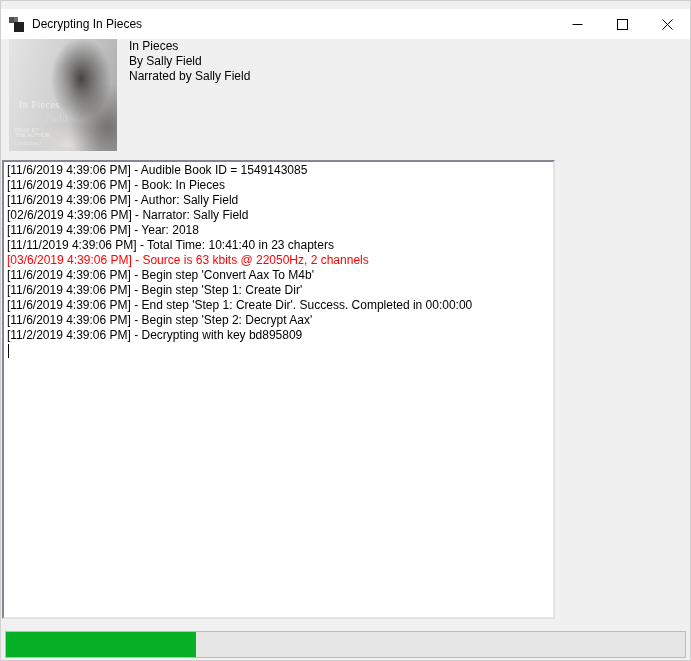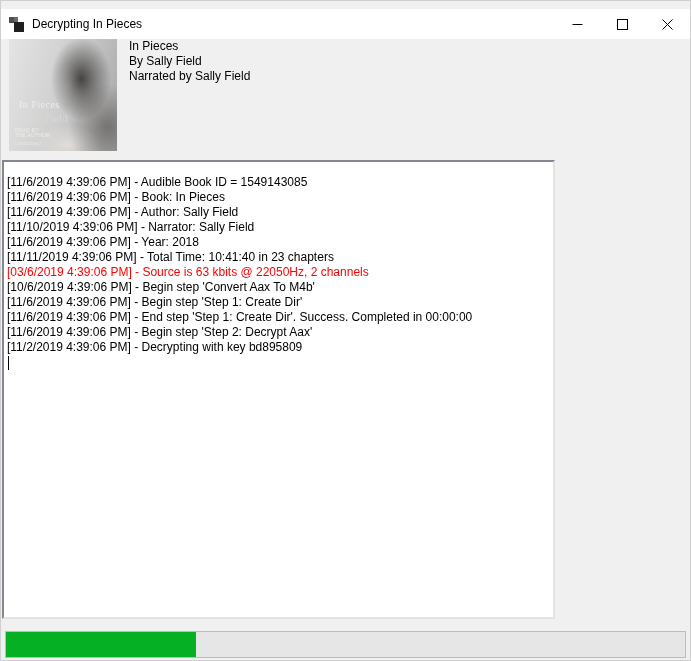--- a/index.html
+++ b/index.html
@@ -55,21 +55,21 @@
 
   .book-info { position: absolute; left: 128px; top: 38px; font-size: 12px; line-height: 15px; }
   .book-info div { height: 15px; }
 
   
   .log-box {
     position: absolute; left: 1px; top: 159px; width: 553px; height: 459px;
     background: #ffffff;
     border: 2px solid;
     border-color: #828790 #e3e3e3 #e3e3e3 #828790;
-    padding: 13px 3px;
+    padding: 1px 3px;
     font-size: 12px; line-height: 15px;
     overflow: hidden; cursor: text;
   }
   .log-line { height: 15px; white-space: pre; }
   .caret-line { height: 15px; position: relative; }
   .caret { position: absolute; left: 1px; top: 1px; width: 1px; height: 14px; background: #000; }
 
   
   .progress-track {
     position: absolute; left: 4px; top: 630px; width: 681px; height: 27px;
@@ -126,25 +126,25 @@
     <div>In Pieces</div>
     <div>By Sally Field</div>
     <div>Narrated by Sally Field</div>
   </div>
 
   <div class="log-box">
     <div id="log-lines">
         <div class="log-line">[11/6/2019 4:39:06 PM] - Audible Book ID = 1549143085</div>
         <div class="log-line">[11/6/2019 4:39:06 PM] - Book: In Pieces</div>
         <div class="log-line">[11/6/2019 4:39:06 PM] - Author: Sally Field</div>
-        <div class="log-line">[11/10/2019 4:39:06 PM] - Narrator: Sally Field</div>
+        <div class="log-line">[02/6/2019 4:39:06 PM] - Narrator: Sally Field</div>
         <div class="log-line">[11/6/2019 4:39:06 PM] - Year: 2018</div>
         <div class="log-line">[11/11/2019 4:39:06 PM] - Total Time: 10:41:40 in 23 chapters</div>
         <div class="log-line" style="color: rgb(255, 0, 0);">[03/6/2019 4:39:06 PM] - Source is 63 kbits @ 22050Hz, 2 channels</div>
-        <div class="log-line">[10/6/2019 4:39:06 PM] - Begin step 'Convert Aax To M4b'</div>
+        <div class="log-line">[11/6/2019 4:39:06 PM] - Begin step 'Convert Aax To M4b'</div>
         <div class="log-line">[11/6/2019 4:39:06 PM] - Begin step 'Step 1: Create Dir'</div>
         <div class="log-line">[11/6/2019 4:39:06 PM] - End step 'Step 1: Create Dir'. Success. Completed in 00:00:00</div>
         <div class="log-line">[11/6/2019 4:39:06 PM] - Begin step 'Step 2: Decrypt Aax'</div>
         <div class="log-line">[11/2/2019 4:39:06 PM] - Decrypting with key bd895809</div>
       </div>
     <div class="caret-line">
       <div class="caret"></div>
     </div>
   </div>
 

